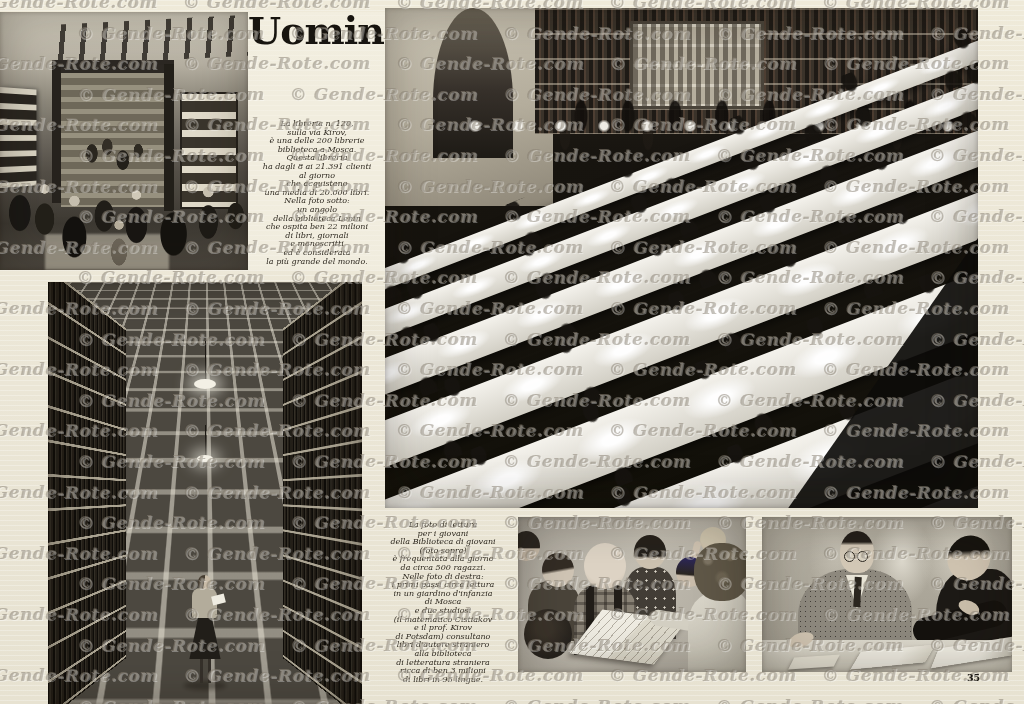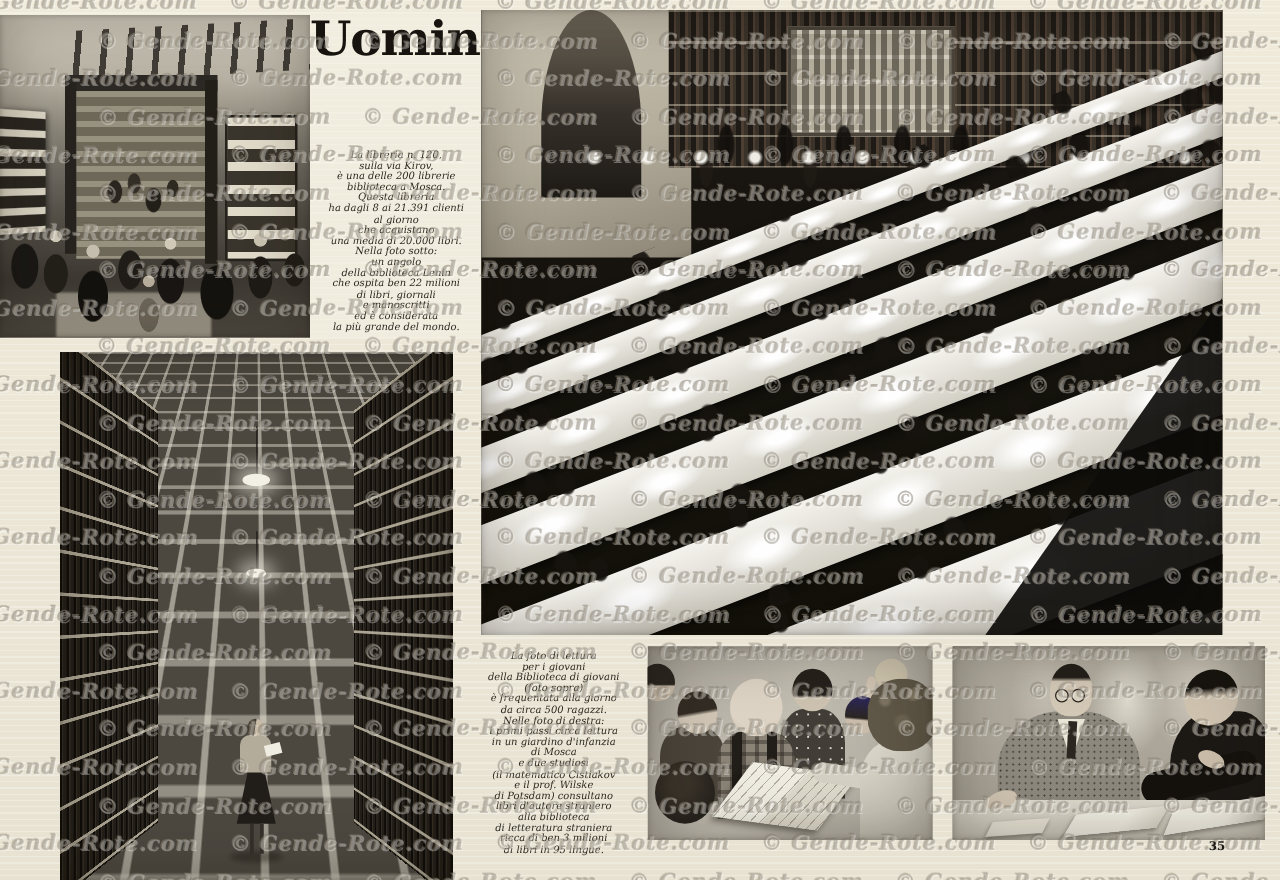--- a/index.html
+++ b/index.html
@@ -286,21 +286,21 @@
       <div class="cap-line">della Biblioteca di giovani</div>
       <div class="cap-line">(foto sopra)</div>
       <div class="cap-line">è frequentata alla giorno</div>
       <div class="cap-line">da circa 500 ragazzi.</div>
       <div class="cap-line">Nelle foto di destra:</div>
       <div class="cap-line">i primi passi circa lettura</div>
       <div class="cap-line">in un giardino d'infanzia</div>
       <div class="cap-line">di Mosca</div>
       <div class="cap-line">e due studiosi</div>
       <div class="cap-line">(il matematico Cistiakov</div>
-      <div class="cap-line">e il prof. Wilske</div>
+      <div class="cap-line">e il prof. Kirov</div>
       <div class="cap-line">di Potsdam) consultano</div>
       <div class="cap-line">libri d'autore straniero</div>
       <div class="cap-line">alla biblioteca</div>
       <div class="cap-line">di letteratura straniera</div>
       <div class="cap-line">ricca di ben 3 milioni</div>
       <div class="cap-line">di libri in 95 lingue.</div>
     </div>
 
   <div class="photo" id="photo-children" aria-label="Kindergarten children in Moscow gathered around a picture book with their teacher">
     <div class="head" id="ch1"></div>

